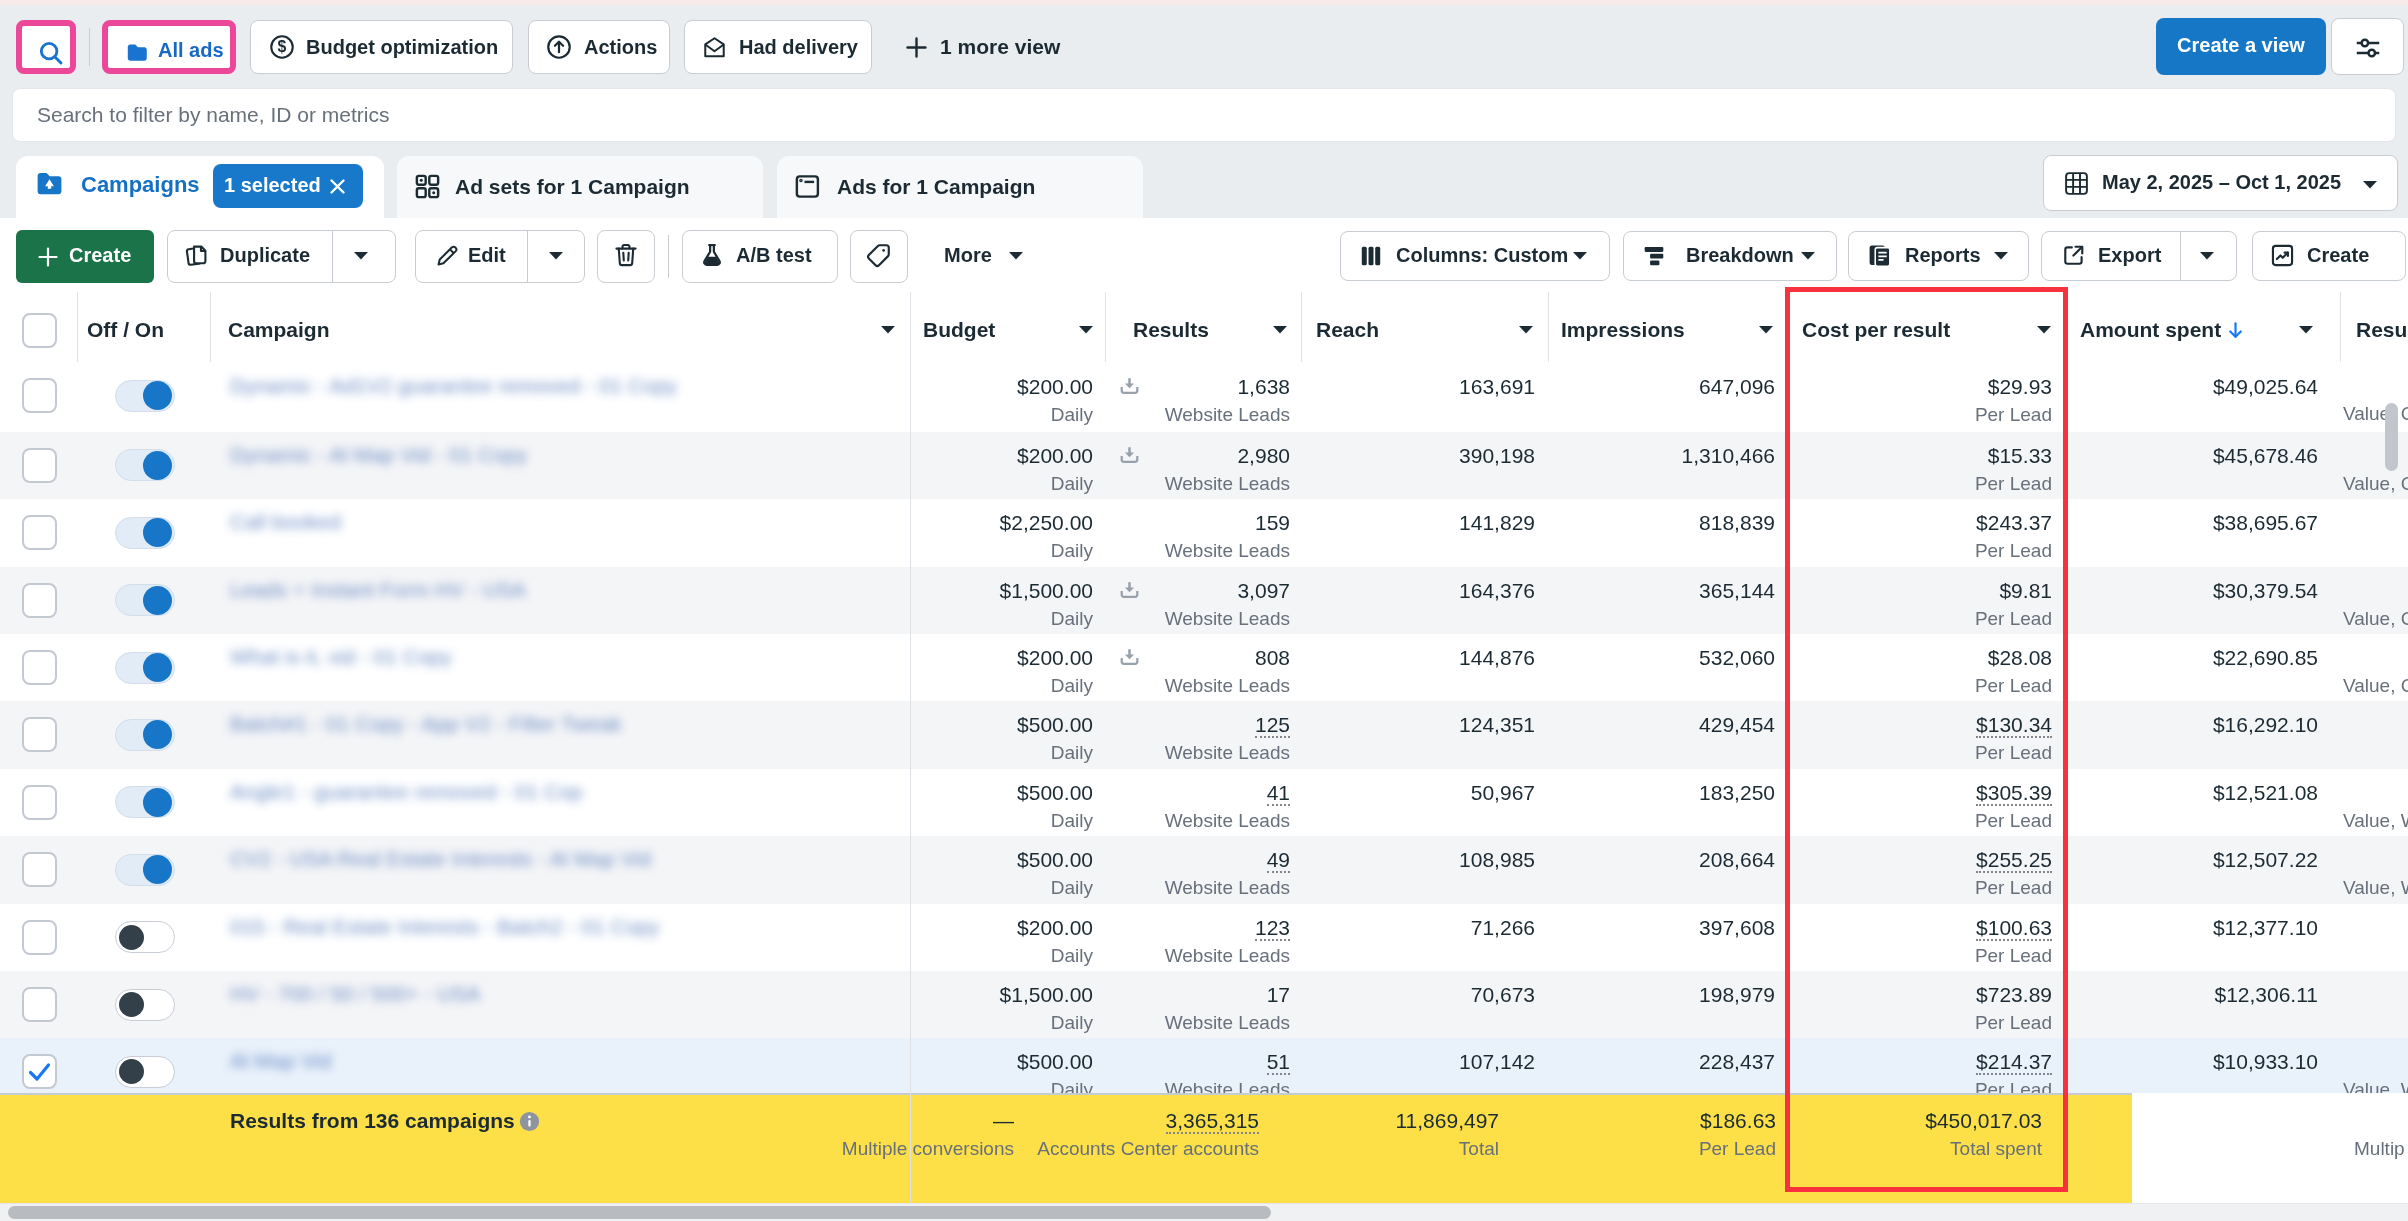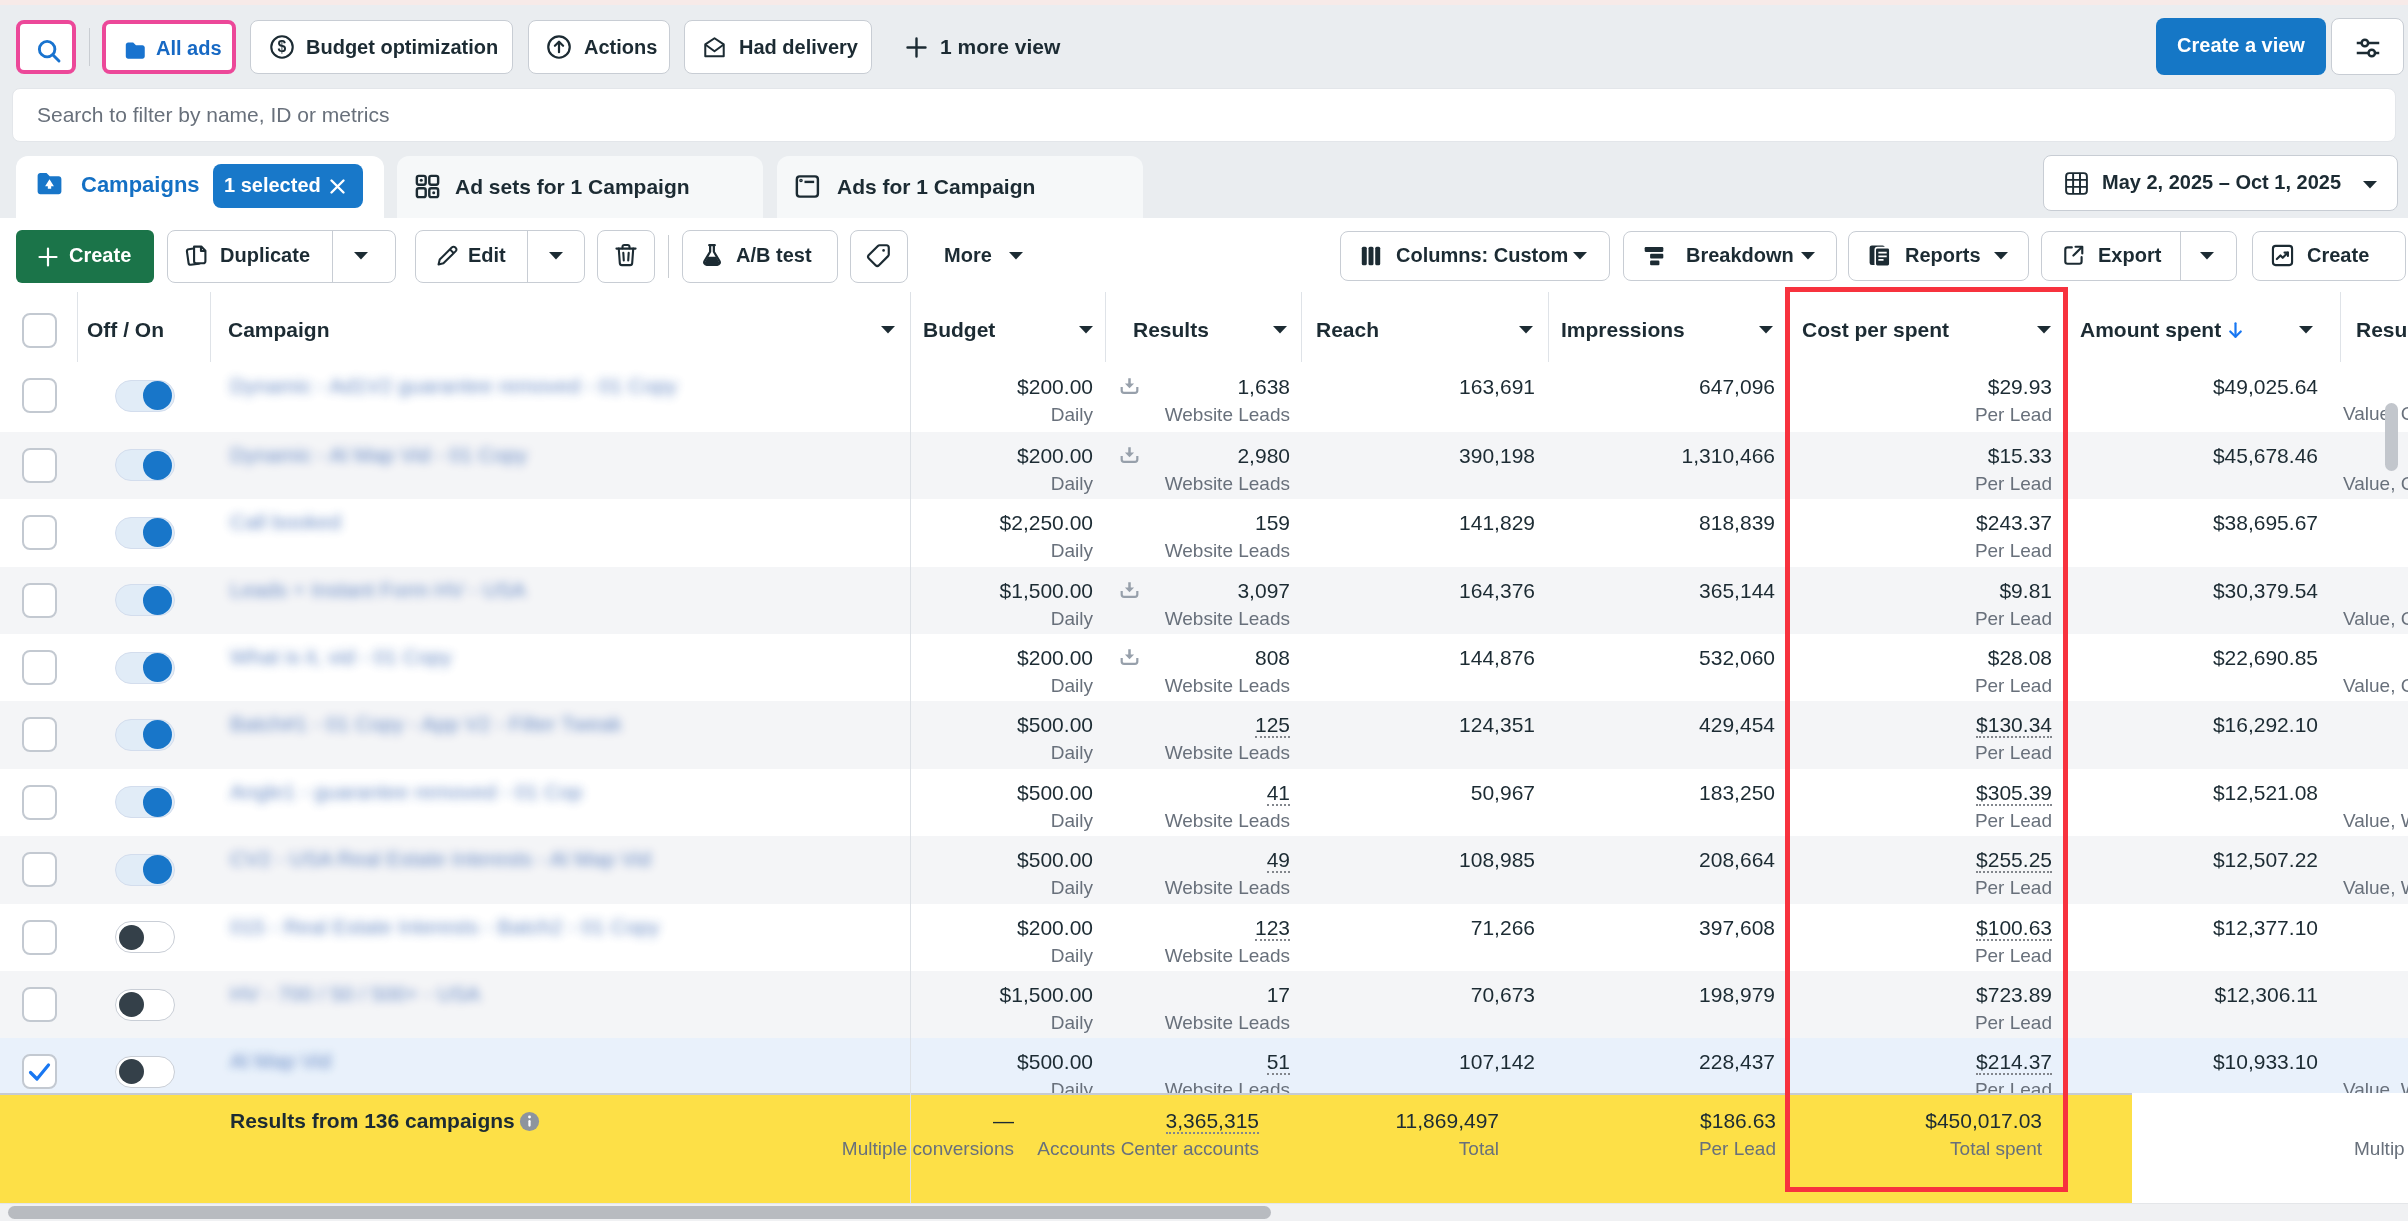--- a/index.html
+++ b/index.html
@@ -4,21 +4,21 @@
   * { margin:0; padding:0; box-sizing:border-box; }
   html,body { width:2408px; height:1221px; font-family:"Liberation Sans",sans-serif; background:#eaedf0; overflow:hidden; }
   .a { position:absolute; }
   .v { font-size:21px; color:#1c2b33; white-space:nowrap; line-height:26px; }
   .s { font-size:19px; color:#68707b; white-space:nowrap; line-height:24px; }
   .du { border-bottom:2px dotted #82868c; }
   .name { font-size:21px; color:#5d82c0; white-space:nowrap; filter:blur(5px); opacity:.92; }
   .btxt { font-size:20px; font-weight:bold; color:#1c2b33; white-space:nowrap; line-height:25px; }
   .htxt { font-size:21px; font-weight:bold; color:#1c2b33; white-space:nowrap; line-height:26px; }
   .btn { position:absolute; background:#fff; border:1.5px solid #c8cdd4; border-radius:8px; }
-  .bluebtn { position:absolute; background:#fff; border:4px solid #ec4899; border-radius:8px; }
+  .bluebtn { position:absolute; background:#fff; border:6px solid #ec4899; border-radius:8px; }
 </style></head>
 <body>
 
 <div class="a" style="left:0;top:0;width:2408px;height:5px;background:#f7eae8"></div>
 
 <div class="bluebtn" style="left:16px;top:20px;width:60px;height:54px">
   <svg class="a" style="left:14px;top:12px" width="30" height="30" viewBox="0 0 24 24" fill="none" stroke="#1973cf" stroke-width="2.3" stroke-linecap="round">
       <circle cx="10.5" cy="10.5" r="6.2"></circle>
       <path d="M15.2 15.2 20 20"></path>
     </svg>
@@ -255,21 +255,21 @@
     <polygon points="1,1 15,1 8.0,8.5" fill="#1c2b33"></polygon>
   </svg>
 <div class="a htxt" style="left:1316px;top:317px">Reach</div>
 <svg class="a" style="left:1518px;top:325px" width="16" height="9">
     <polygon points="1,1 15,1 8.0,8.5" fill="#1c2b33"></polygon>
   </svg>
 <div class="a htxt" style="left:1561px;top:317px">Impressions</div>
 <svg class="a" style="left:1758px;top:325px" width="16" height="9">
     <polygon points="1,1 15,1 8.0,8.5" fill="#1c2b33"></polygon>
   </svg>
-<div class="a htxt" style="left:1802px;top:317px">Cost per spent</div>
+<div class="a htxt" style="left:1802px;top:317px">Cost per result</div>
 <svg class="a" style="left:2036px;top:325px" width="16" height="9">
     <polygon points="1,1 15,1 8.0,8.5" fill="#1c2b33"></polygon>
   </svg>
 <div class="a htxt" style="left:2080px;top:317px">Amount spent</div>
 <svg class="a" style="left:2224px;top:319px" width="23" height="23" viewBox="0 0 24 24" fill="none" stroke="#1877f2" stroke-width="2.3" stroke-linecap="round" stroke-linejoin="round">
     <path d="M12 4.5v14"></path>
     <path d="M6.5 13 12 18.5 17.5 13"></path>
   </svg>
 <svg class="a" style="left:2298px;top:325px" width="16" height="9">
     <polygon points="1,1 15,1 8.0,8.5" fill="#1c2b33"></polygon>

